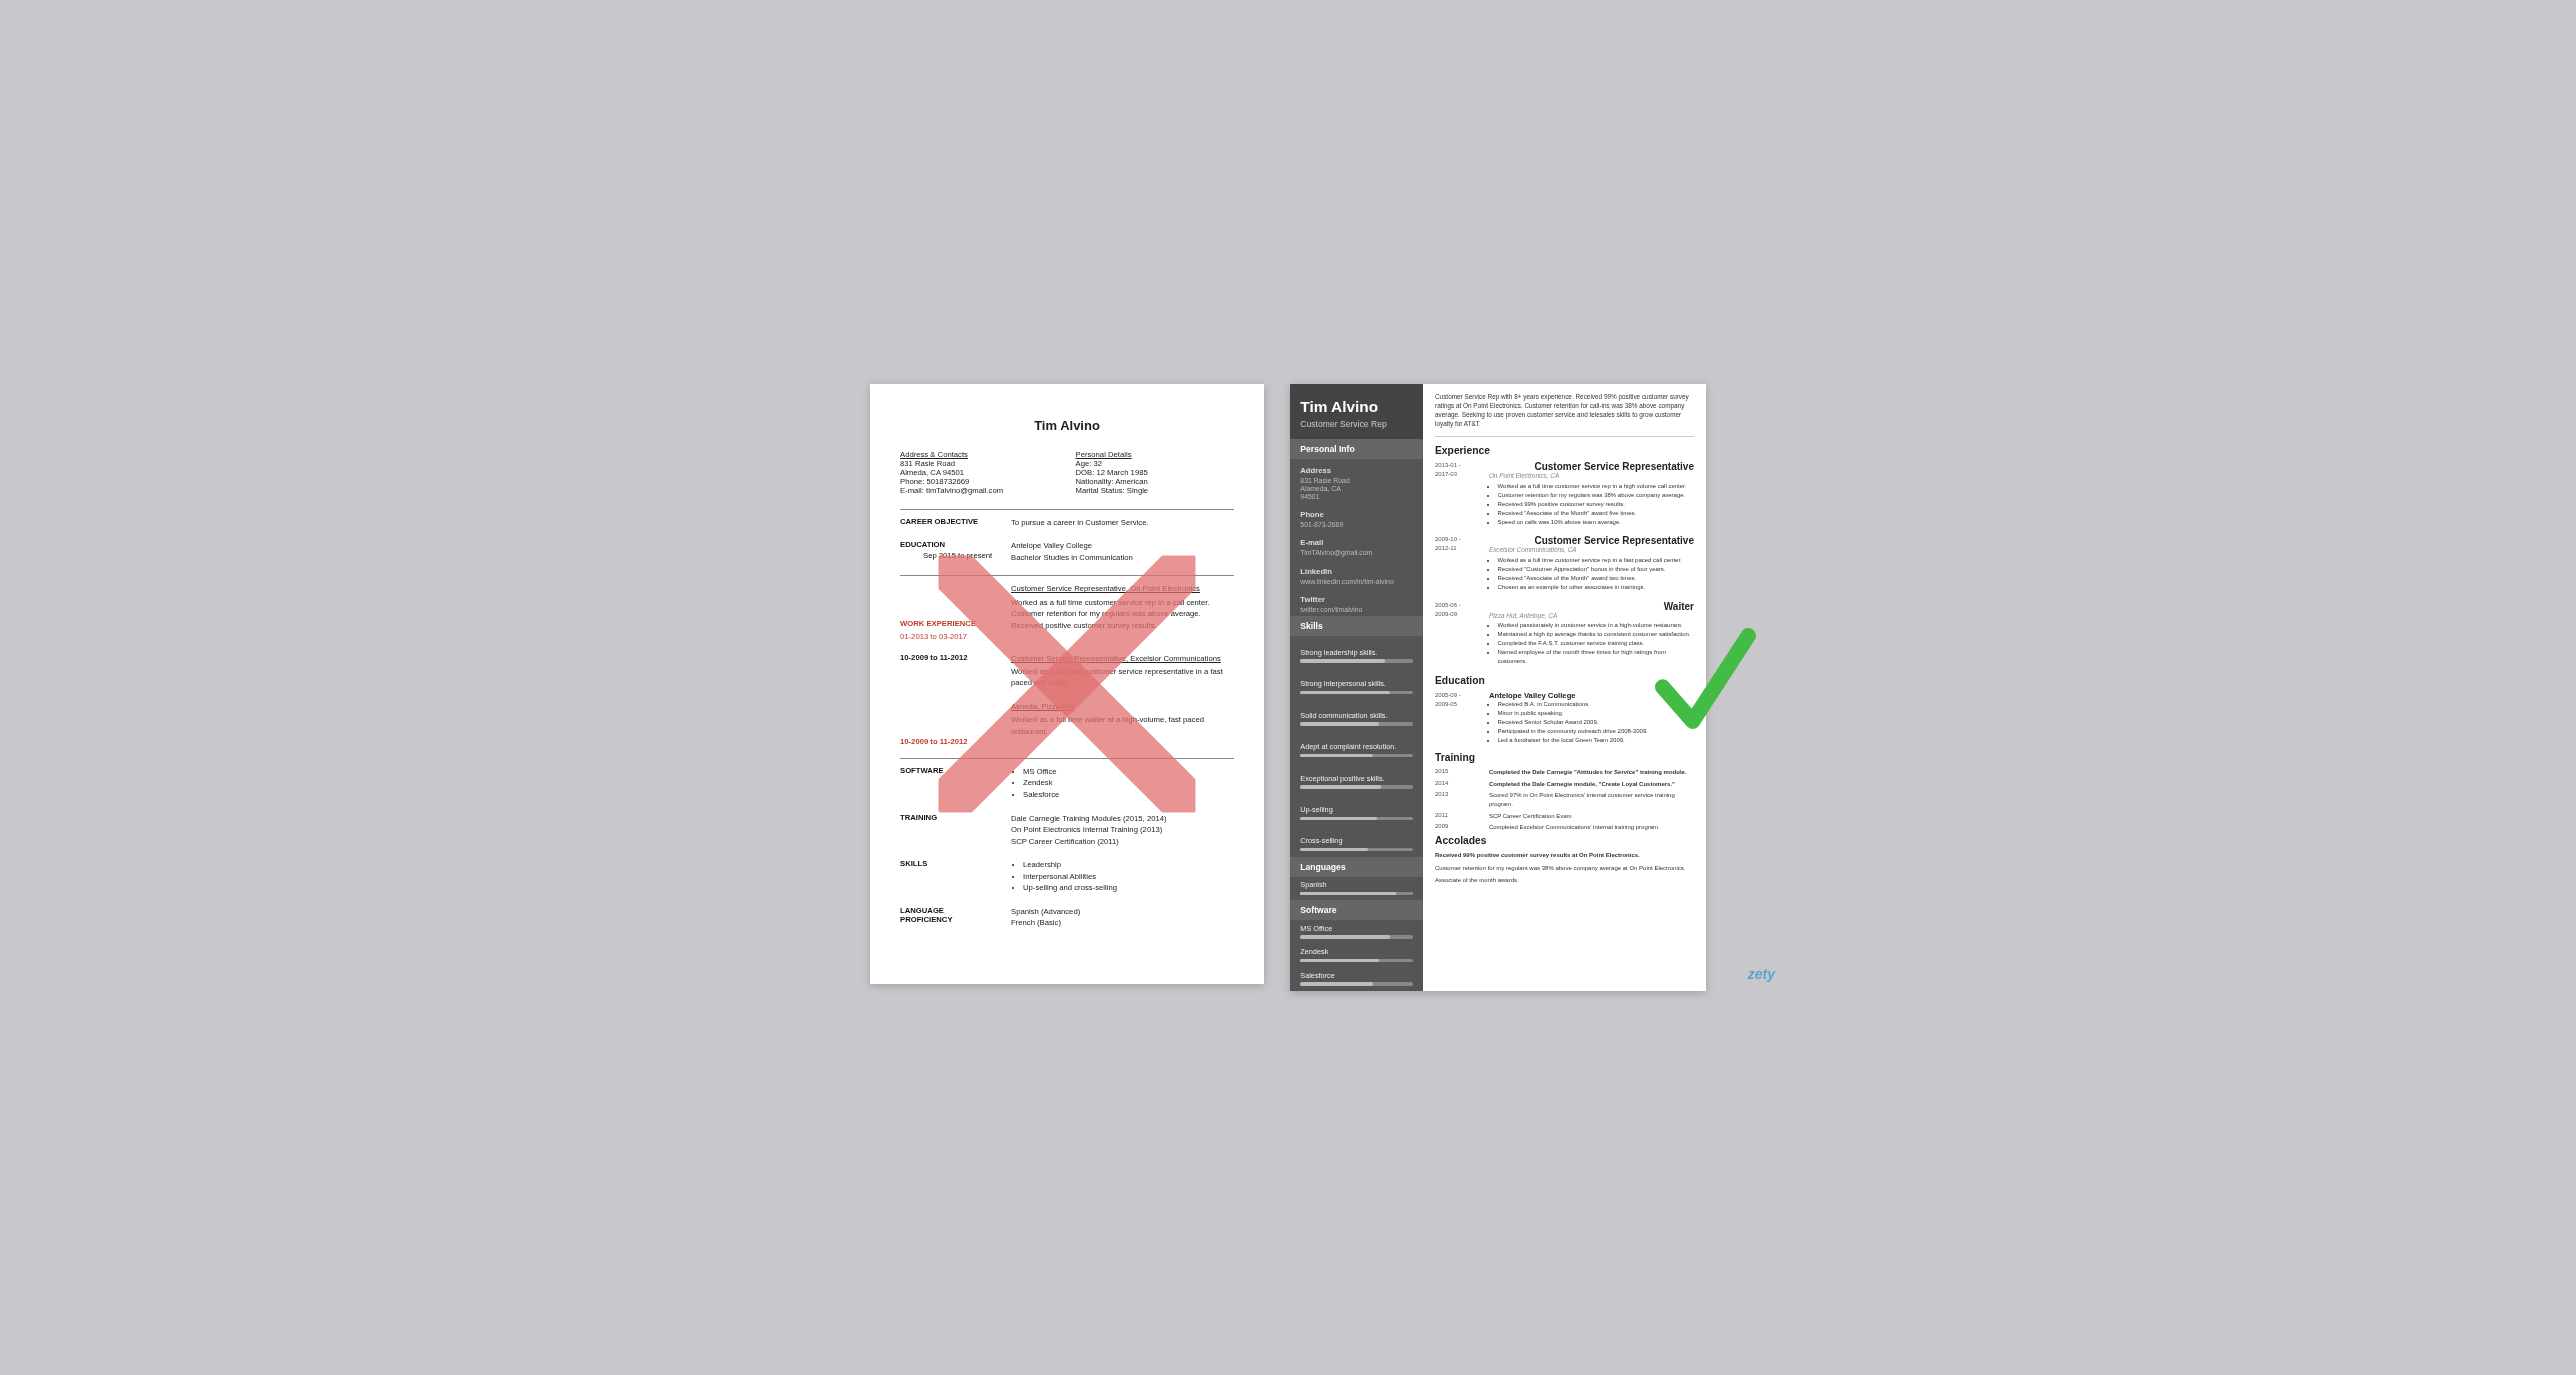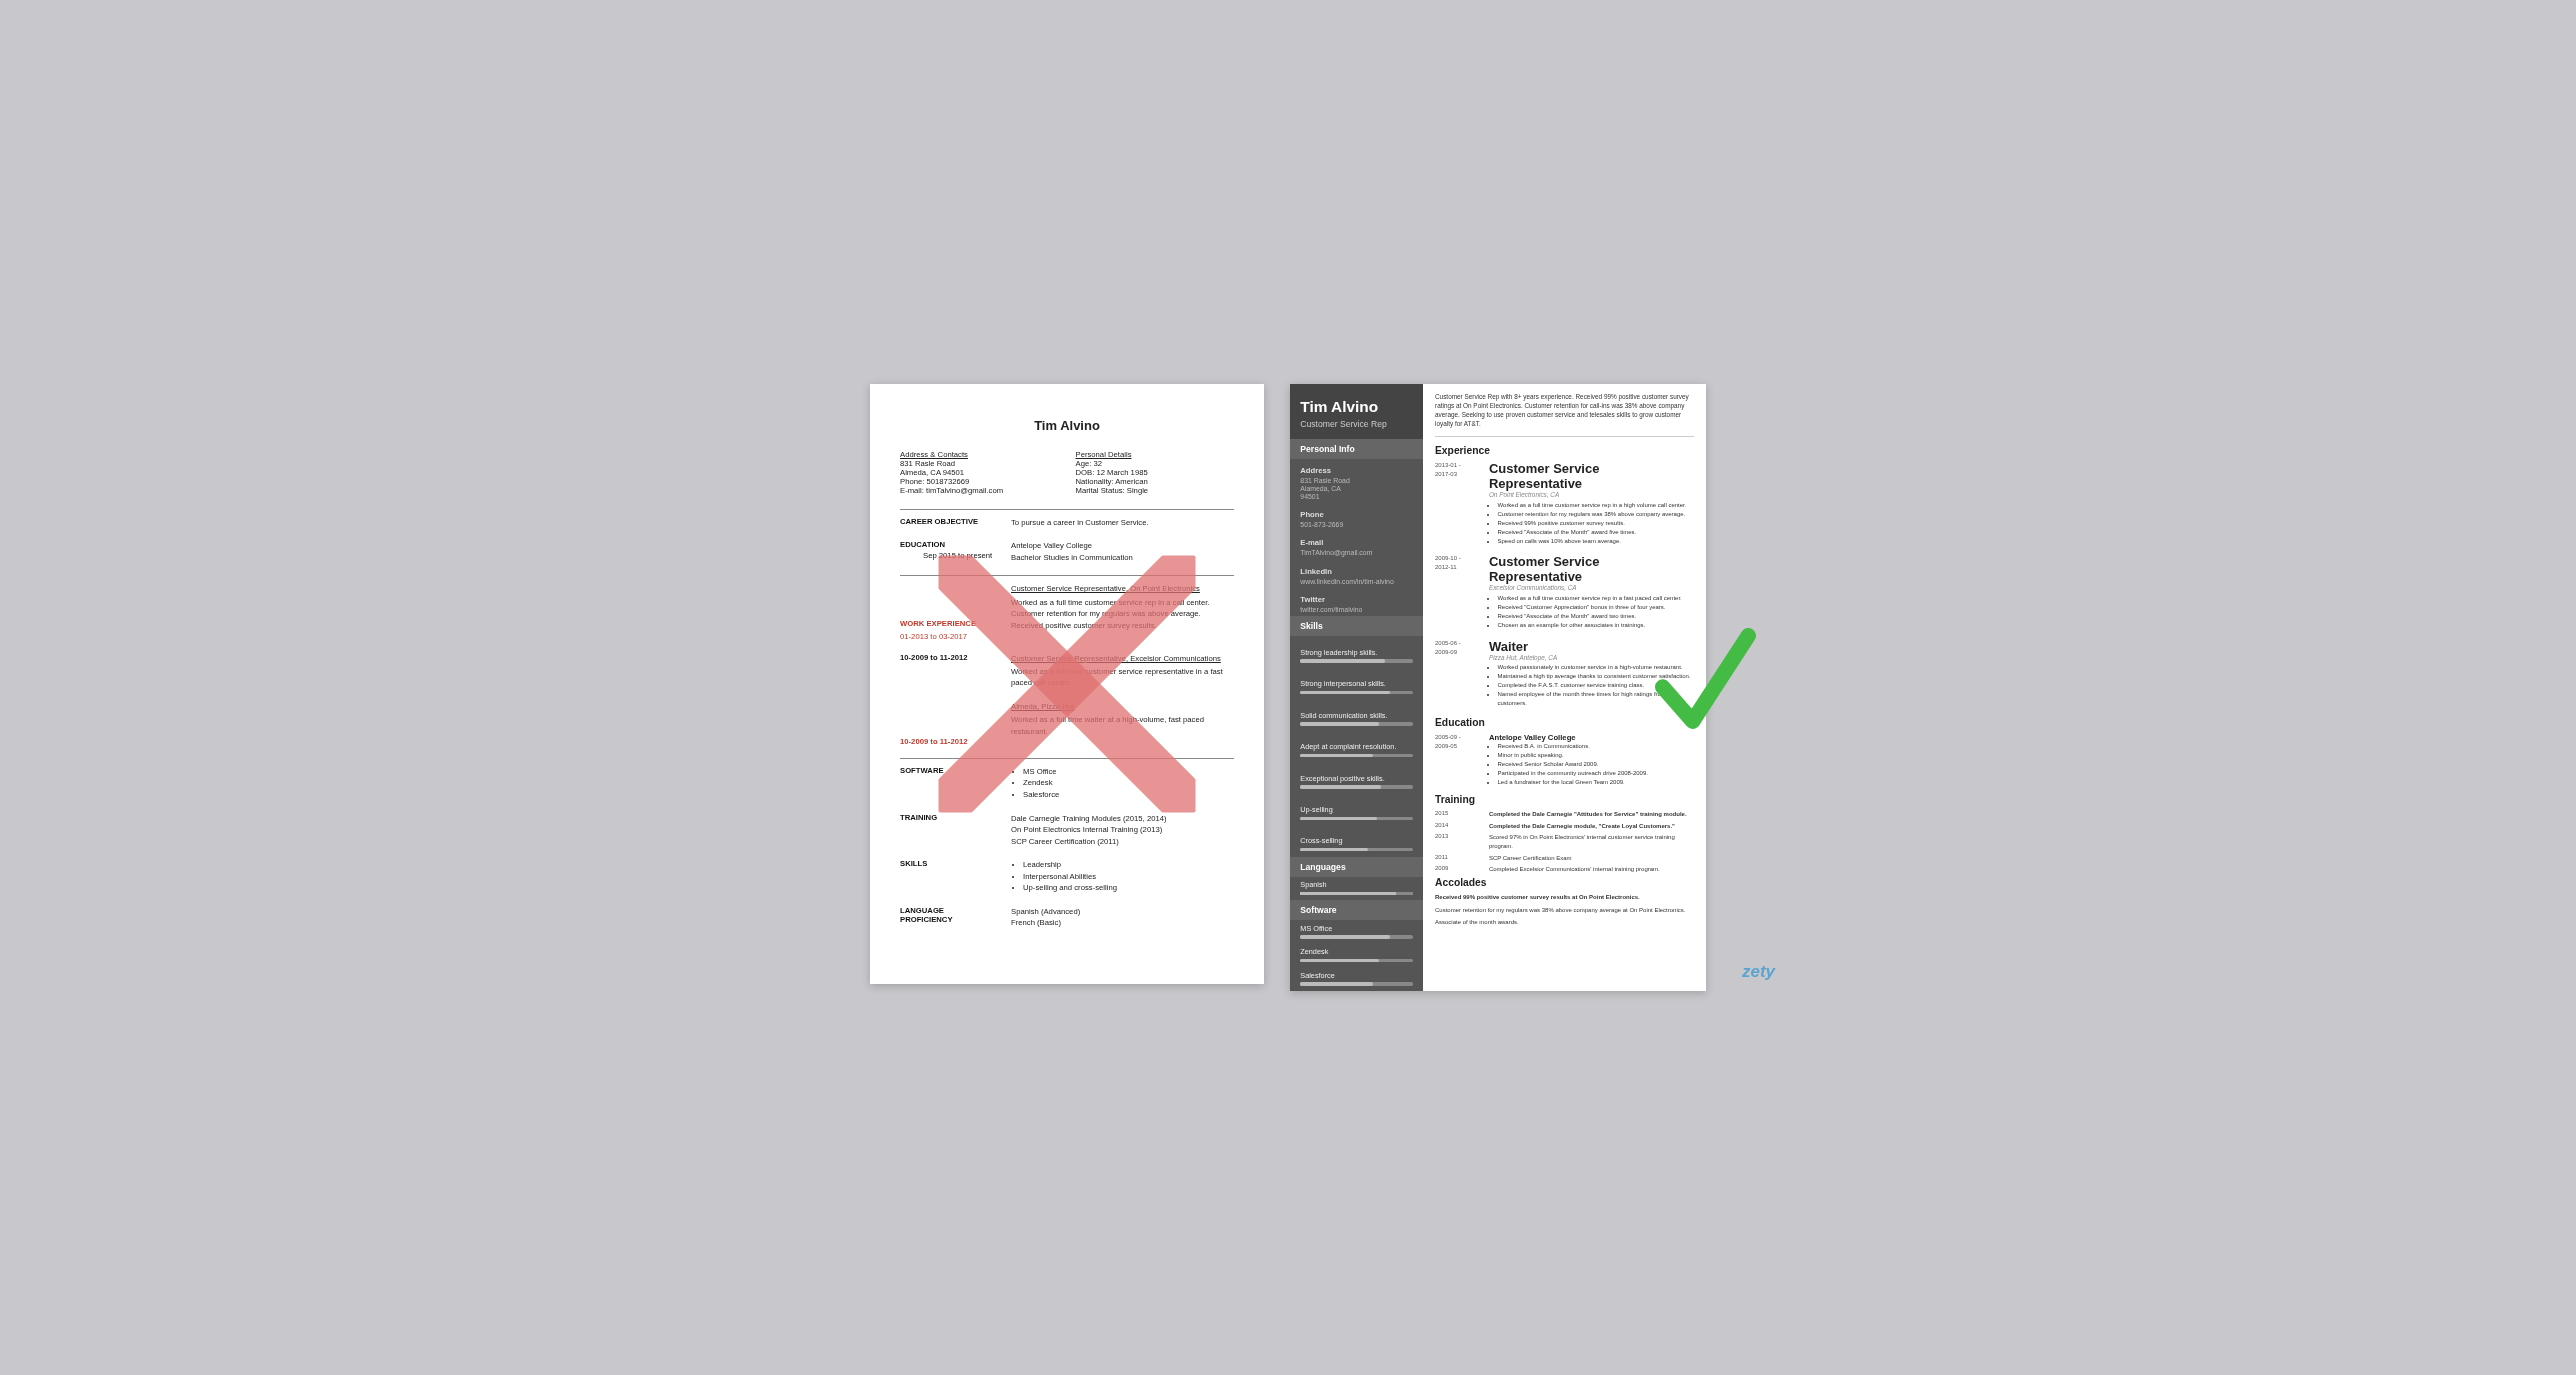--- a/index.html
+++ b/index.html
@@ -222,23 +222,24 @@
       width: 47px;
       min-width: 47px;
       font-size: 6px;
       color: #555;
       line-height: 1.5;
     }
     .exp-content {
       flex: 1;
     }
     .exp-job-title {
-      font-size: 13px;
+      font-size: 10px;
       font-weight: bold;
       color: #222;
+      text-align: right;
     }
     .exp-company {
       font-size: 6.4px;
       color: #888;
       font-style: italic;
       margin-bottom: 2.6px;
     }
     .exp-bullets {
       padding-left: 8.6px;
       font-size: 6px;
@@ -308,21 +309,21 @@
       top: 50%;
       transform: translateY(-50%);
       pointer-events: none;
     }
 
     
     .zety-mark {
       position: absolute;
       bottom: 8.6px;
       right: -69px;
-      font-size: 17px;
+      font-size: 14px;
       color: #5ba4cf;
       font-style: italic;
       font-weight: bold;
     }
   </style>
 </head>
 <body>
 
 <div class="container">
 

